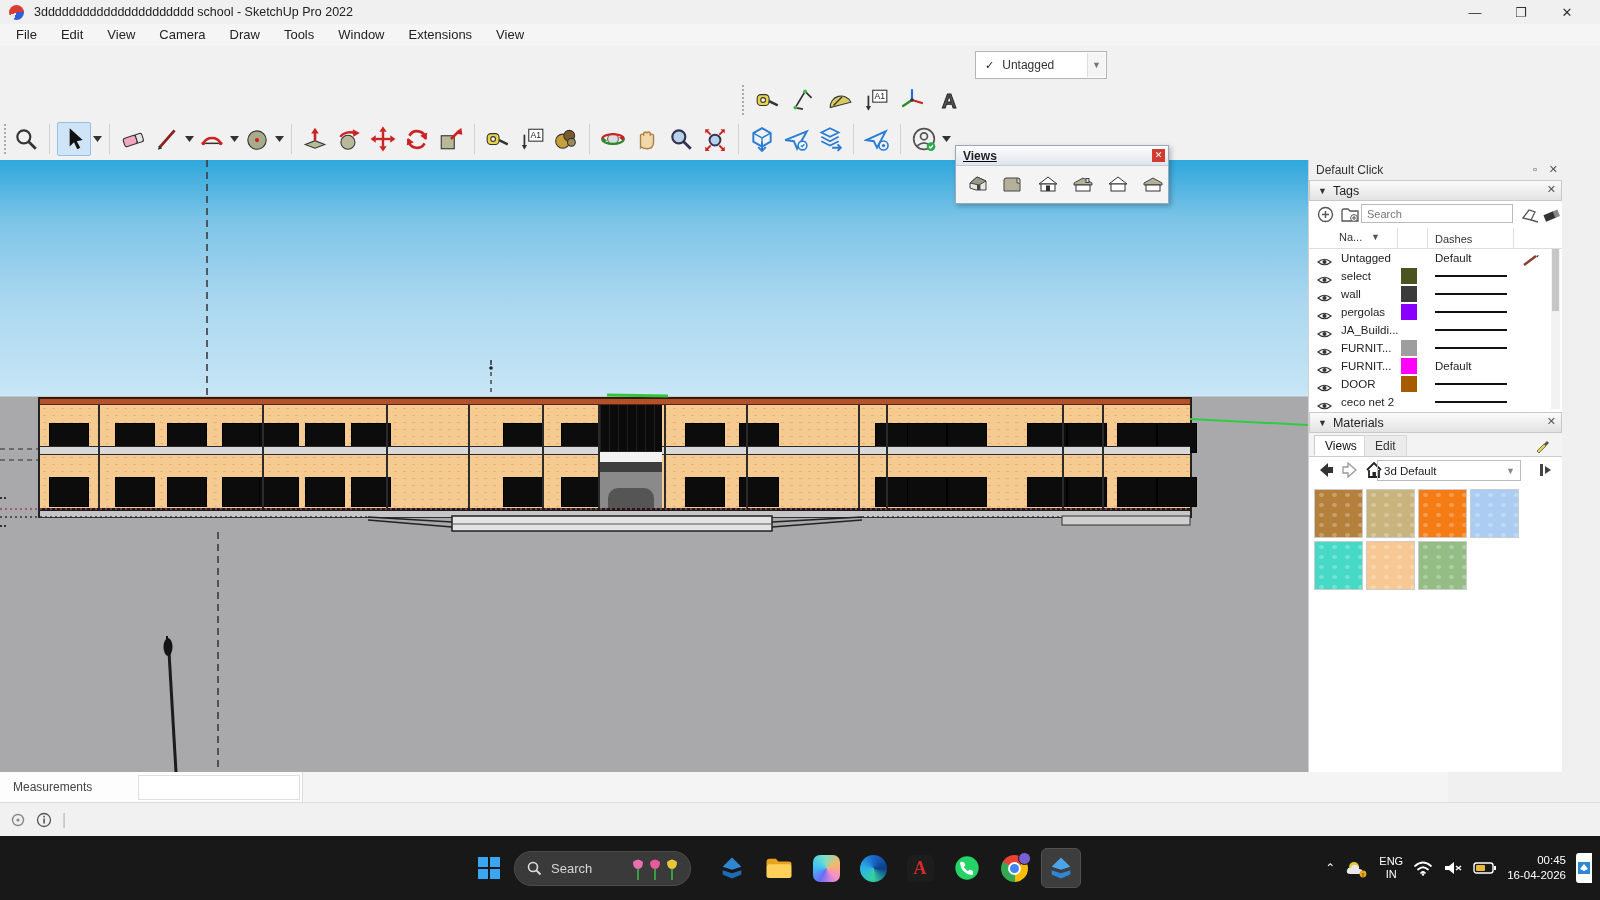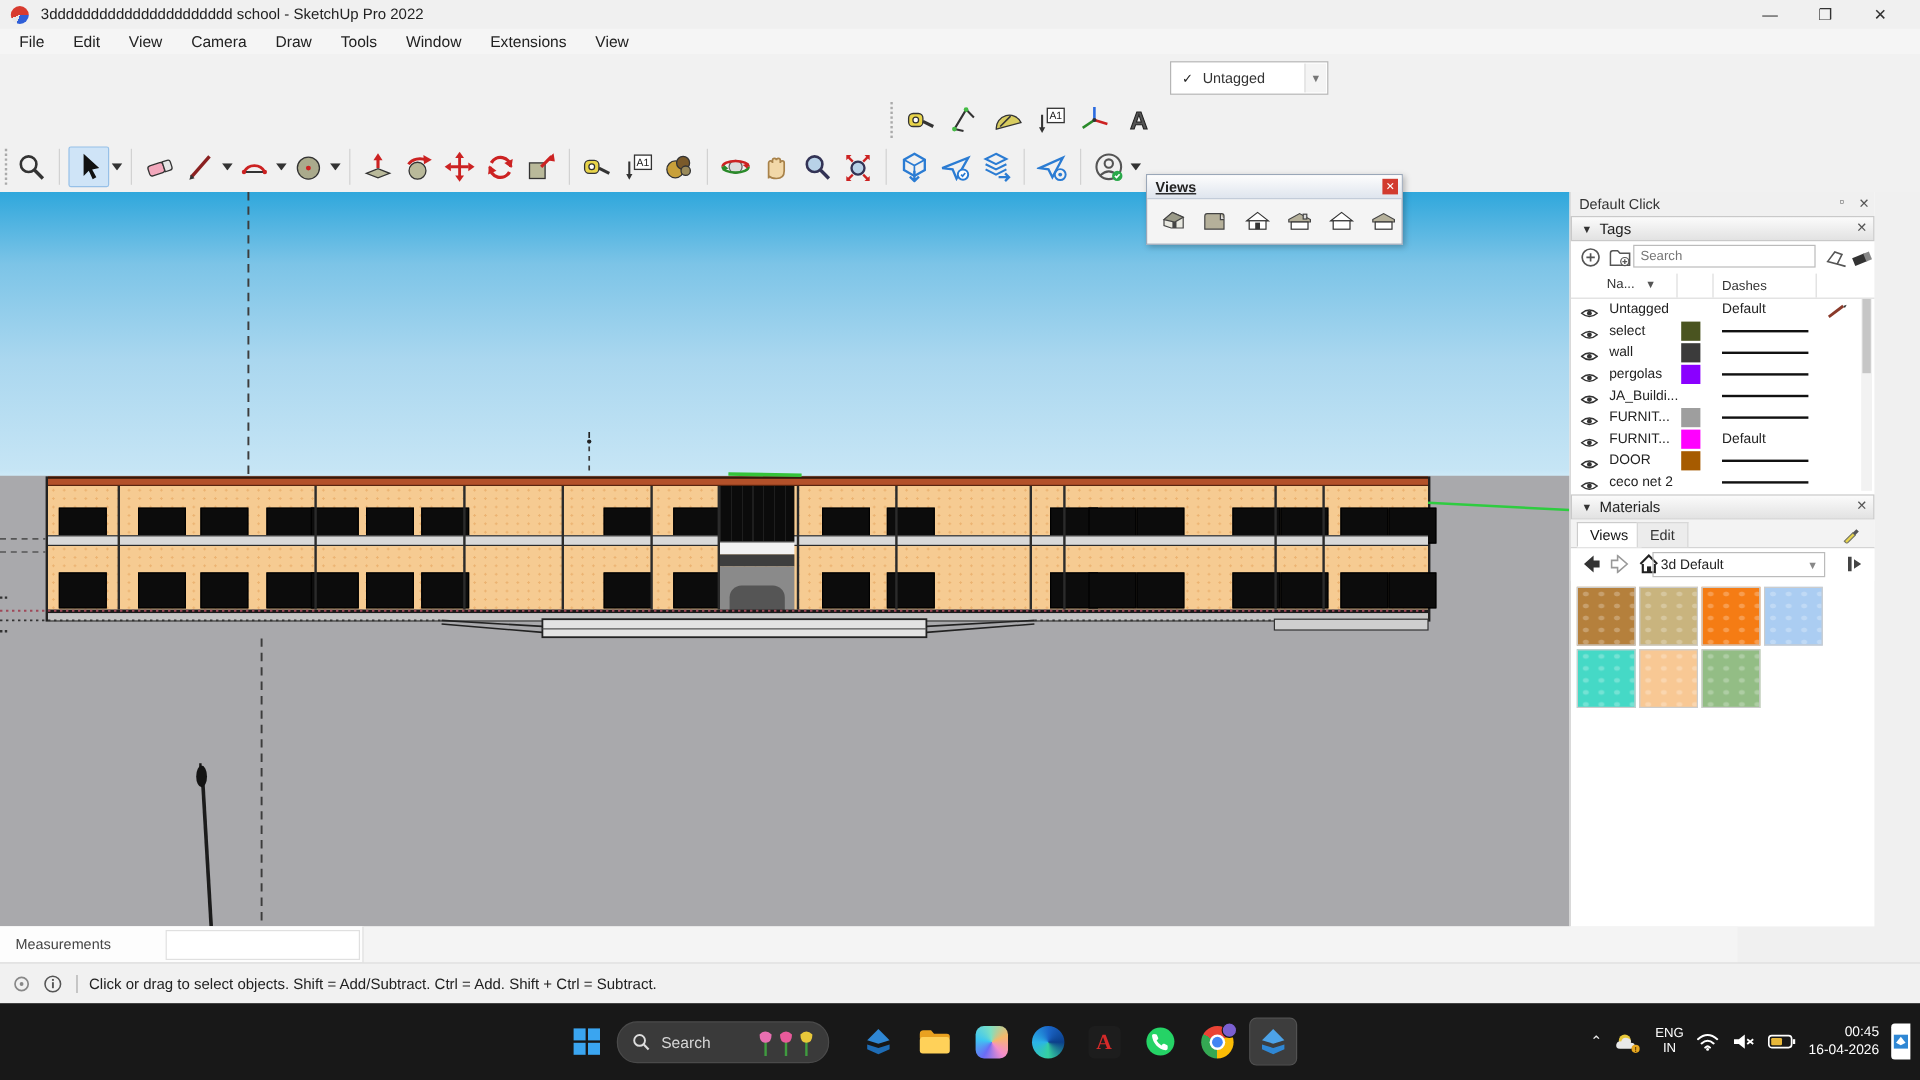--- a/index.html
+++ b/index.html
@@ -748,21 +748,20 @@
     <svg class="status-ico" width="16" height="16">
         <circle cx="8" cy="8" r="5.5" fill="none" stroke="#888" stroke-width="1.4"></circle>
         <circle cx="8" cy="8" r="1.6" fill="#888"></circle>
       </svg>
     <svg class="status-ico" width="16" height="16">
         <circle cx="8" cy="8" r="6.5" fill="none" stroke="#555" stroke-width="1.3"></circle>
         <rect x="7.3" y="6.5" width="1.6" height="5" fill="#555"></rect>
         <rect x="7.3" y="3.8" width="1.6" height="1.6" fill="#555"></rect>
       </svg>
     <span class="status-ico" style="color:#bbb">|</span>
-    <span id="status-text">Click or drag to select objects. Shift = Add/Subtract. Ctrl = Add. Shift + Ctrl = Subtract.</span>
   </div>
 
   <div class="abs" id="taskbar">
     <div id="tb-center">
       <div id="start-btn">
         <svg width="26" height="26">
             <rect x="2" y="2" width="10" height="10" fill="#3aa5f0"></rect>
             <rect x="14" y="2" width="10" height="10" fill="#3aa5f0"></rect>
             <rect x="2" y="14" width="10" height="10" fill="#3aa5f0"></rect>
             <rect x="14" y="14" width="10" height="10" fill="#3aa5f0"></rect>

